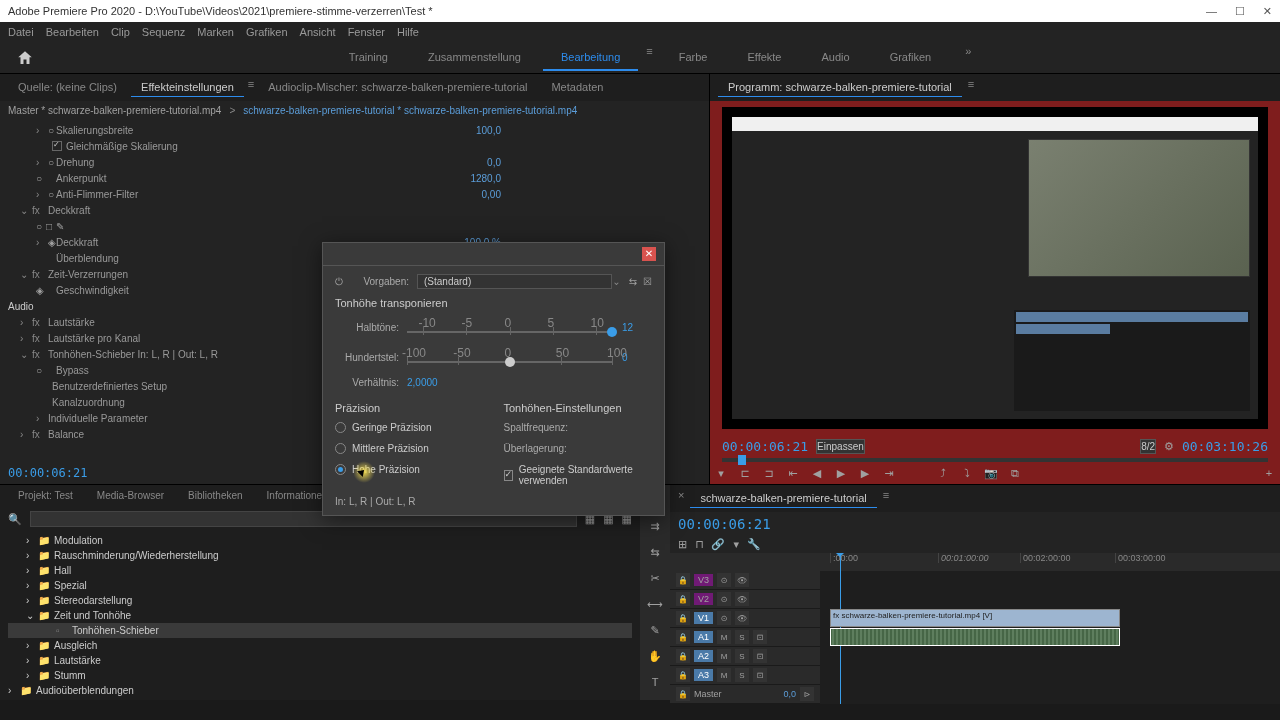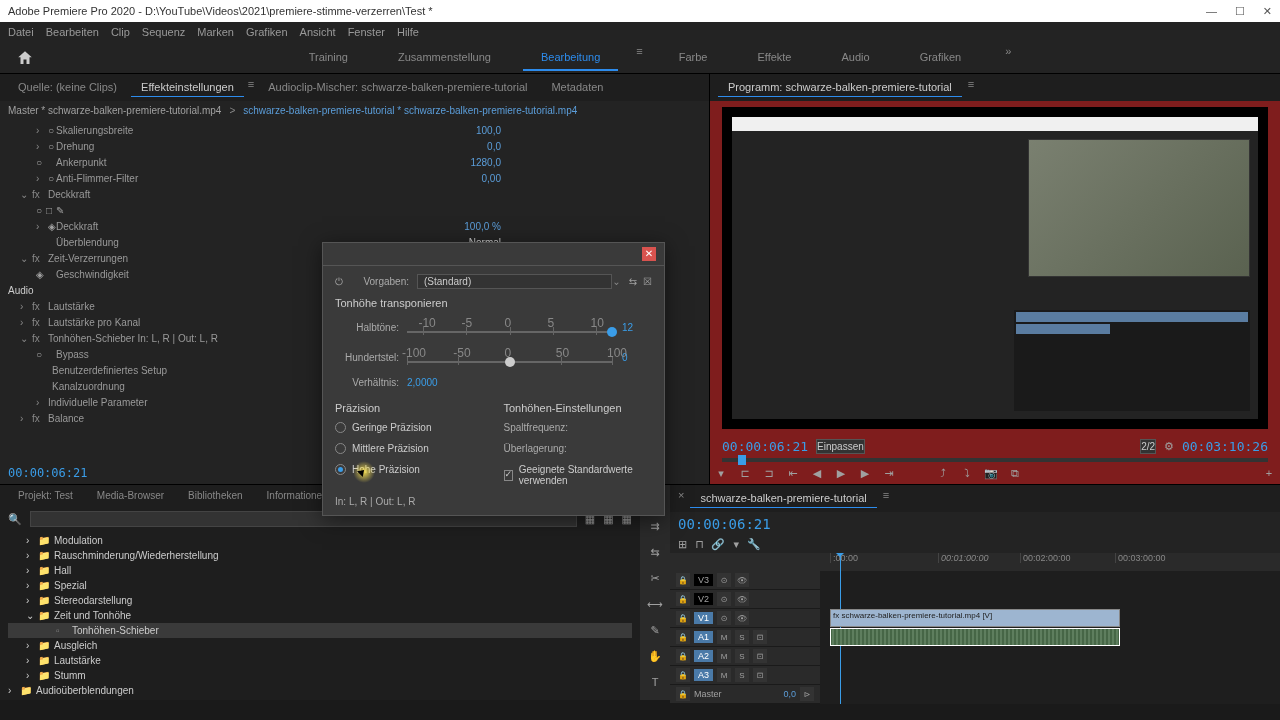--- a/index.html
+++ b/index.html
@@ -3,21 +3,21 @@
 <meta charset="utf-8">
 <style>
 * { margin: 0; padding: 0; box-sizing: border-box; font-family: 'Segoe UI', Arial, sans-serif; }
 body { background: #1a1a1a; color: #a0a0a0; font-size: 11px; overflow: hidden; width: 1280px; height: 720px; }
 .titlebar { background: #fff; height: 22px; display: flex; align-items: center; padding: 0 8px; color: #333; font-size: 11px; }
 .titlebar-text { flex: 1; }
 .titlebar-controls { display: flex; gap: 18px; color: #555; }
 .menubar { background: #232323; height: 20px; display: flex; align-items: center; padding: 0 8px; gap: 12px; font-size: 11px; color: #999; }
 .workspace-bar { background: #232323; height: 32px; display: flex; align-items: center; padding: 0 16px; gap: 4px; border-bottom: 1px solid #000; }
 .home-icon { width: 18px; height: 18px; margin-right: 12px; }
-.workspace-tabs { display: flex; gap: 14px; margin-left: auto; margin-right: auto; }
+.workspace-tabs { display: flex; gap: 4px; margin-left: auto; margin-right: auto; }
 .workspace-tab { padding: 6px 18px; color: #888; cursor: pointer; }
 .workspace-tab.active { color: #2d8ced; border-bottom: 2px solid #2d8ced; }
 .main-area { display: flex; height: 410px; }
 .left-panel { width: 710px; background: #232323; display: flex; flex-direction: column; border-right: 1px solid #000; position: relative; }
 .panel-tabs { display: flex; gap: 4px; padding: 4px 8px; background: #1e1e1e; font-size: 11px; }
 .panel-tab { padding: 3px 10px; color: #888; }
 .panel-tab.active { color: #ccc; border-bottom: 1px solid #2d8ced; }
 .master-bar { display: flex; padding: 4px 8px; gap: 8px; font-size: 10px; }
 .master-bar .blue { color: #5b9dd9; }
 .effect-controls { flex: 1; overflow-y: auto; padding: 2px 0; }
@@ -68,21 +68,21 @@
 .tool-btn { width: 18px; height: 18px; cursor: pointer; display: flex; align-items: center; justify-content: center; }
 .timeline-panel { flex: 1; display: flex; flex-direction: column; }
 .timeline-tabs { display: flex; padding: 4px 8px; font-size: 11px; background: #1e1e1e; }
 .timeline-header { padding: 4px 8px; }
 .timeline-header .timecode { font-size: 14px; }
 .timeline-toolbar { display: flex; gap: 8px; padding: 2px 8px; align-items: center; }
 .timeline-body { flex: 1; display: flex; }
 .track-headers { width: 150px; background: #2a2a2a; }
 .track-row { height: 19px; display: flex; align-items: center; gap: 4px; padding: 0 6px; font-size: 9px; border-bottom: 1px solid #1a1a1a; }
 .track-row .tbtn { width: 14px; height: 14px; background: #333; display: flex; align-items: center; justify-content: center; font-size: 8px; }
-.track-row .tname { background: #000000; padding: 1px 4px; }
+.track-row .tname { background: #701a75; padding: 1px 4px; }
 .track-row .tname.active { background: #4a7aa8; color: #fff; }
 .timeline-tracks { flex: 1; position: relative; background: #1e1e1e; }
 .ruler { height: 18px; background: #2a2a2a; display: flex; font-size: 9px; color: #888; position: relative; }
 .ruler-mark { position: absolute; border-left: 1px solid #444; padding-left: 2px; }
 .playhead { position: absolute; top: 0; bottom: 0; width: 1px; background: #3a9de8; left: 20px; }
 .playhead::before { content: ''; position: absolute; top: 0; left: -4px; border: 4px solid transparent; border-top-color: #3a9de8; }
 .clip { position: absolute; height: 18px; border: 1px solid #888; font-size: 8px; padding: 1px 2px; overflow: hidden; }
 .clip.video { background: #9db5d0; color: #222; top: 56px; left: 10px; width: 290px; }
 .clip.audio { background: #5a7a5a; top: 75px; left: 10px; width: 290px; background-image: repeating-linear-gradient(90deg, #3a5a3a 0px, #6a8a6a 2px, #3a5a3a 4px); border-color: #fff; }
 
@@ -178,20 +178,24 @@
       <span style="color:#888;">&gt;</span>
       <span class="blue">schwarze-balken-premiere-tutorial * schwarze-balken-premiere-tutorial.mp4</span>
     </div>
     <div class="effect-controls">
       <div class="ec-row indent2">
           <span class="arrow">›</span>
           <span style="width:8px;">○</span>
           <span class="label">Skalierungsbreite</span>
           <span class="value">100,0</span>
         </div>
+      <div class="ec-row indent3">
+          <span class="checkbox-inline checked"></span>
+          <span class="label">Gleichmäßige Skalierung</span>
+        </div>
       <div class="ec-row indent2">
           <span class="arrow">›</span>
           <span style="width:8px;">○</span>
           <span class="label">Drehung</span>
           <span class="value">0,0</span>
         </div>
       <div class="ec-row indent2">
           <span style="width:20px;">○</span>
           <span class="label">Ankerpunkt</span>
           <span class="value">1280,0</span>
@@ -395,21 +399,21 @@
               <div class="tclip"></div>
                 <div class="tclip" style="width:40%;"></div>
             </div>
           </div>
         </div>
       </div>
     </div>
     <div class="program-controls">
       <span class="timecode">00:00:06:21</span>
       <span class="zoom-select">Einpassen</span>
-      <span style="margin-left:auto;" class="zoom-select">2/2</span>
+      <span style="margin-left:auto;" class="zoom-select">8/2</span>
       <span>⚙</span>
       <span class="timecode">00:03:10:26</span>
     </div>
     <div style="padding:0 12px;">
         <div style="height:4px;background:#333;position:relative;">
           <div style="position:absolute;left:3%;top:-3px;width:8px;height:10px;background:#3a9de8;"></div>
         </div>
       </div>
     <div class="transport">
       <span class="transport-btn">▾</span>

